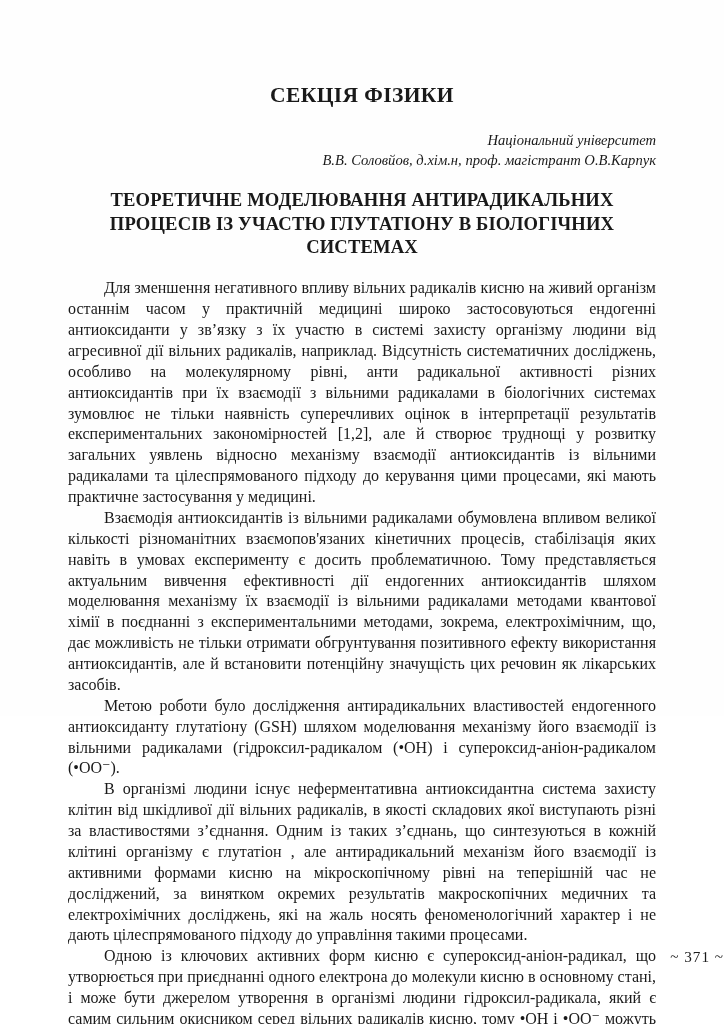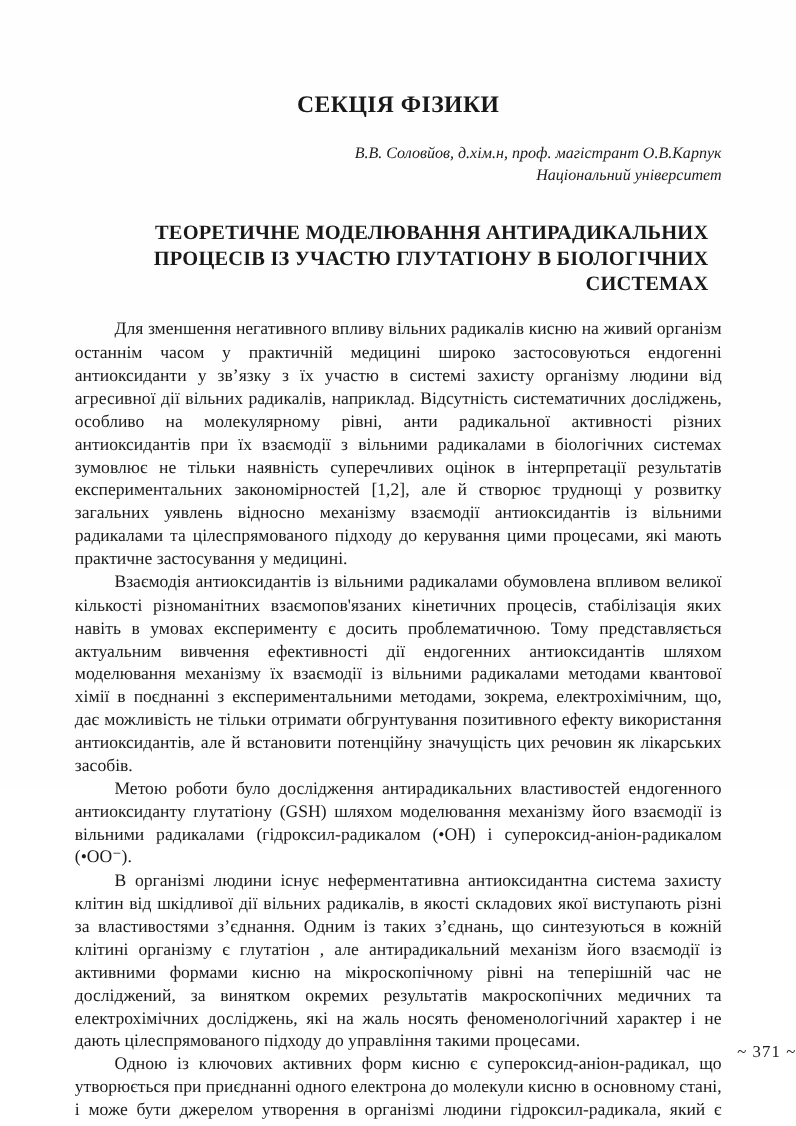--- a/index.html
+++ b/index.html
@@ -49,23 +49,23 @@
     font-style: italic;
     font-size: 14.6px;
     line-height: 1.42;
   }
   .authors div {
     white-space: nowrap;
   }
 
   
   .article-title {
-    margin: 12px;
+    margin: 0;
     padding-top: 17px;
-    text-align: right;
+    text-align: center;
     font-weight: bold;
     font-size: 18.6px;
     line-height: 1.26;
     letter-spacing: 0.15px;
   }
 
   
   .body-text {
     margin-top: 20px;
     font-size: 16px;
@@ -93,22 +93,22 @@
 </head>
 <body>
 
 <div class="page">
 
   <div class="content">
 
     <h1 class="section-title">СЕКЦІЯ ФІЗИКИ</h1>
 
     <div class="authors">
+      <div>Національний університет</div>
       <div>В.В. Соловйов, д.хім.н, проф. магістрант О.В.Карпук</div>
-      <div>Національний університет</div>
     </div>
 
     <h2 class="article-title">ТЕОРЕТИЧНЕ МОДЕЛЮВАННЯ АНТИРАДИКАЛЬНИХ ПРОЦЕСІВ ІЗ УЧАСТЮ ГЛУТАТІОНУ В БІОЛОГІЧНИХ СИСТЕМАХ</h2>
 
     <div class="body-text">
       <p>Для зменшення негативного впливу вільних радикалів кисню на живий організм останнім часом у практичній медицині широко застосовуються ендогенні антиоксиданти у зв’язку з їх участю в системі захисту організму людини від агресивної дії вільних радикалів, наприклад. Відсутність систе­матичних досліджень, особливо на молекулярному рівні, анти радикальної активності різних антиоксидантів при їх взаємодії з вільними радикалами в біологічних системах зумовлює не тільки наявність суперечливих оцінок в інтерпретації результатів експериментальних закономірностей [1,2], але й створює труднощі у розвитку загальних уявлень відносно механізму взаємо­дії антиоксидантів із вільними радикалами та цілеспрямованого підходу до керування цими процесами, які мають практичне застосування у медицині.</p>
       <p>Взаємодія антиоксидантів із вільними радикалами обумовлена впливом великої кількості різноманітних взаємопов'язаних кінетичних процесів, стабілізація яких навіть в умовах експерименту є досить проблематичною. Тому представляється актуальним вивчення ефективності дії ендогенних антиоксидантів шляхом моделювання механізму їх взаємодії із вільними радикалами методами квантової хімії в поєднанні з експериментальними методами, зокрема, електрохімічним, що, дає можливість не тільки отримати обгрунтування позитивного ефекту використання антиоксидантів, але й встановити потенційну значущість цих речовин як лікарських засобів.</p>
       <p>Метою роботи було дослідження антирадикальних властивостей ендогенного антиоксиданту глутатіону (GSH) шляхом моделювання механізму його взаємодії із вільними радикалами (гідроксил-радикалом (•ОН) і супероксид-аніон-радикалом (•ОО⁻).</p>
       <p>В організмі людини існує неферментативна антиоксидантна система захисту клітин від  шкідливої дії вільних радикалів, в якості складових якої виступають різні за властивостями з’єднання. Одним із таких з’єднань, що синтезуються в кожній клітині організму є глутатіон , але антирадикальний механізм його взаємодії із активними формами кисню на мікроскопічному рівні на теперішній час не досліджений, за винятком окремих результатів макроскопічних медичних та електрохімічних досліджень, які на жаль носять феноменологічний характер і не дають цілеспрямованого підходу до управління такими процесами.</p>
       <p>Одною із ключових активних форм кисню є супероксид-аніон-радикал, що утворюється при приєднанні одного електрона до молекули кисню в основному стані, і може бути джерелом утворення в організмі людини гідроксил-радикала, який є самим сильним окисником серед вільних ради­калів кисню, тому •ОН і •ОО⁻ можуть існувати одночасно і бути використані</p>

